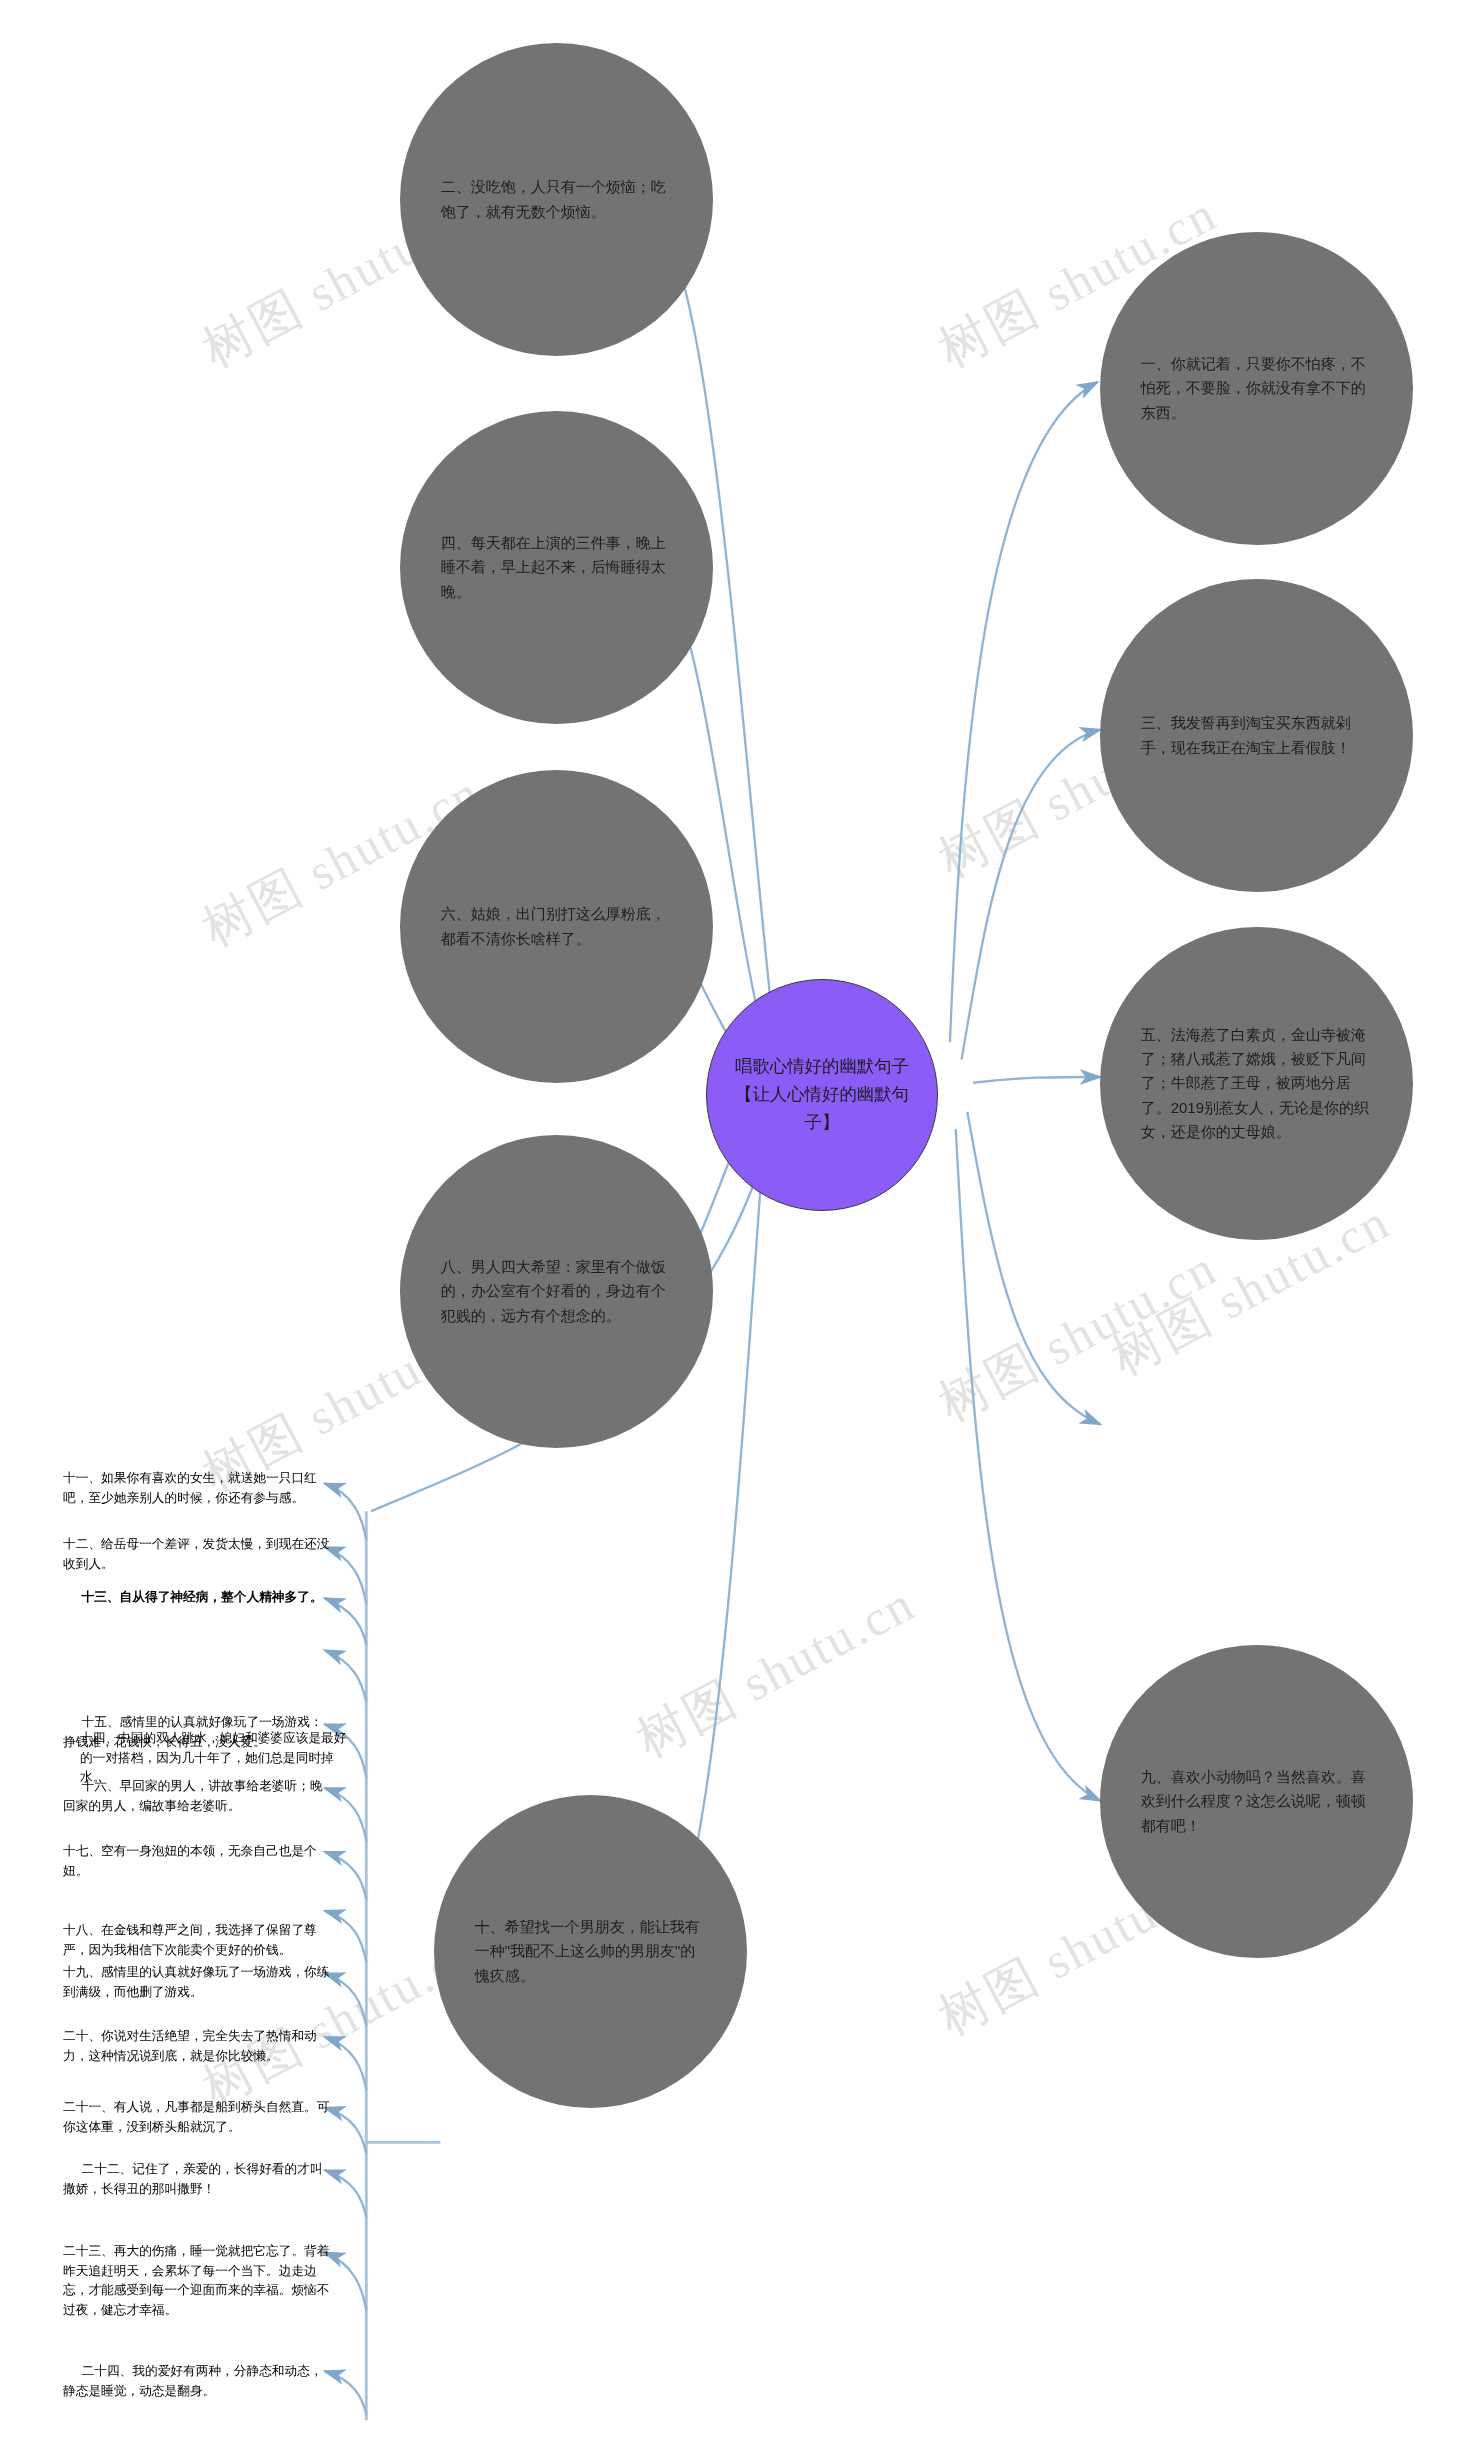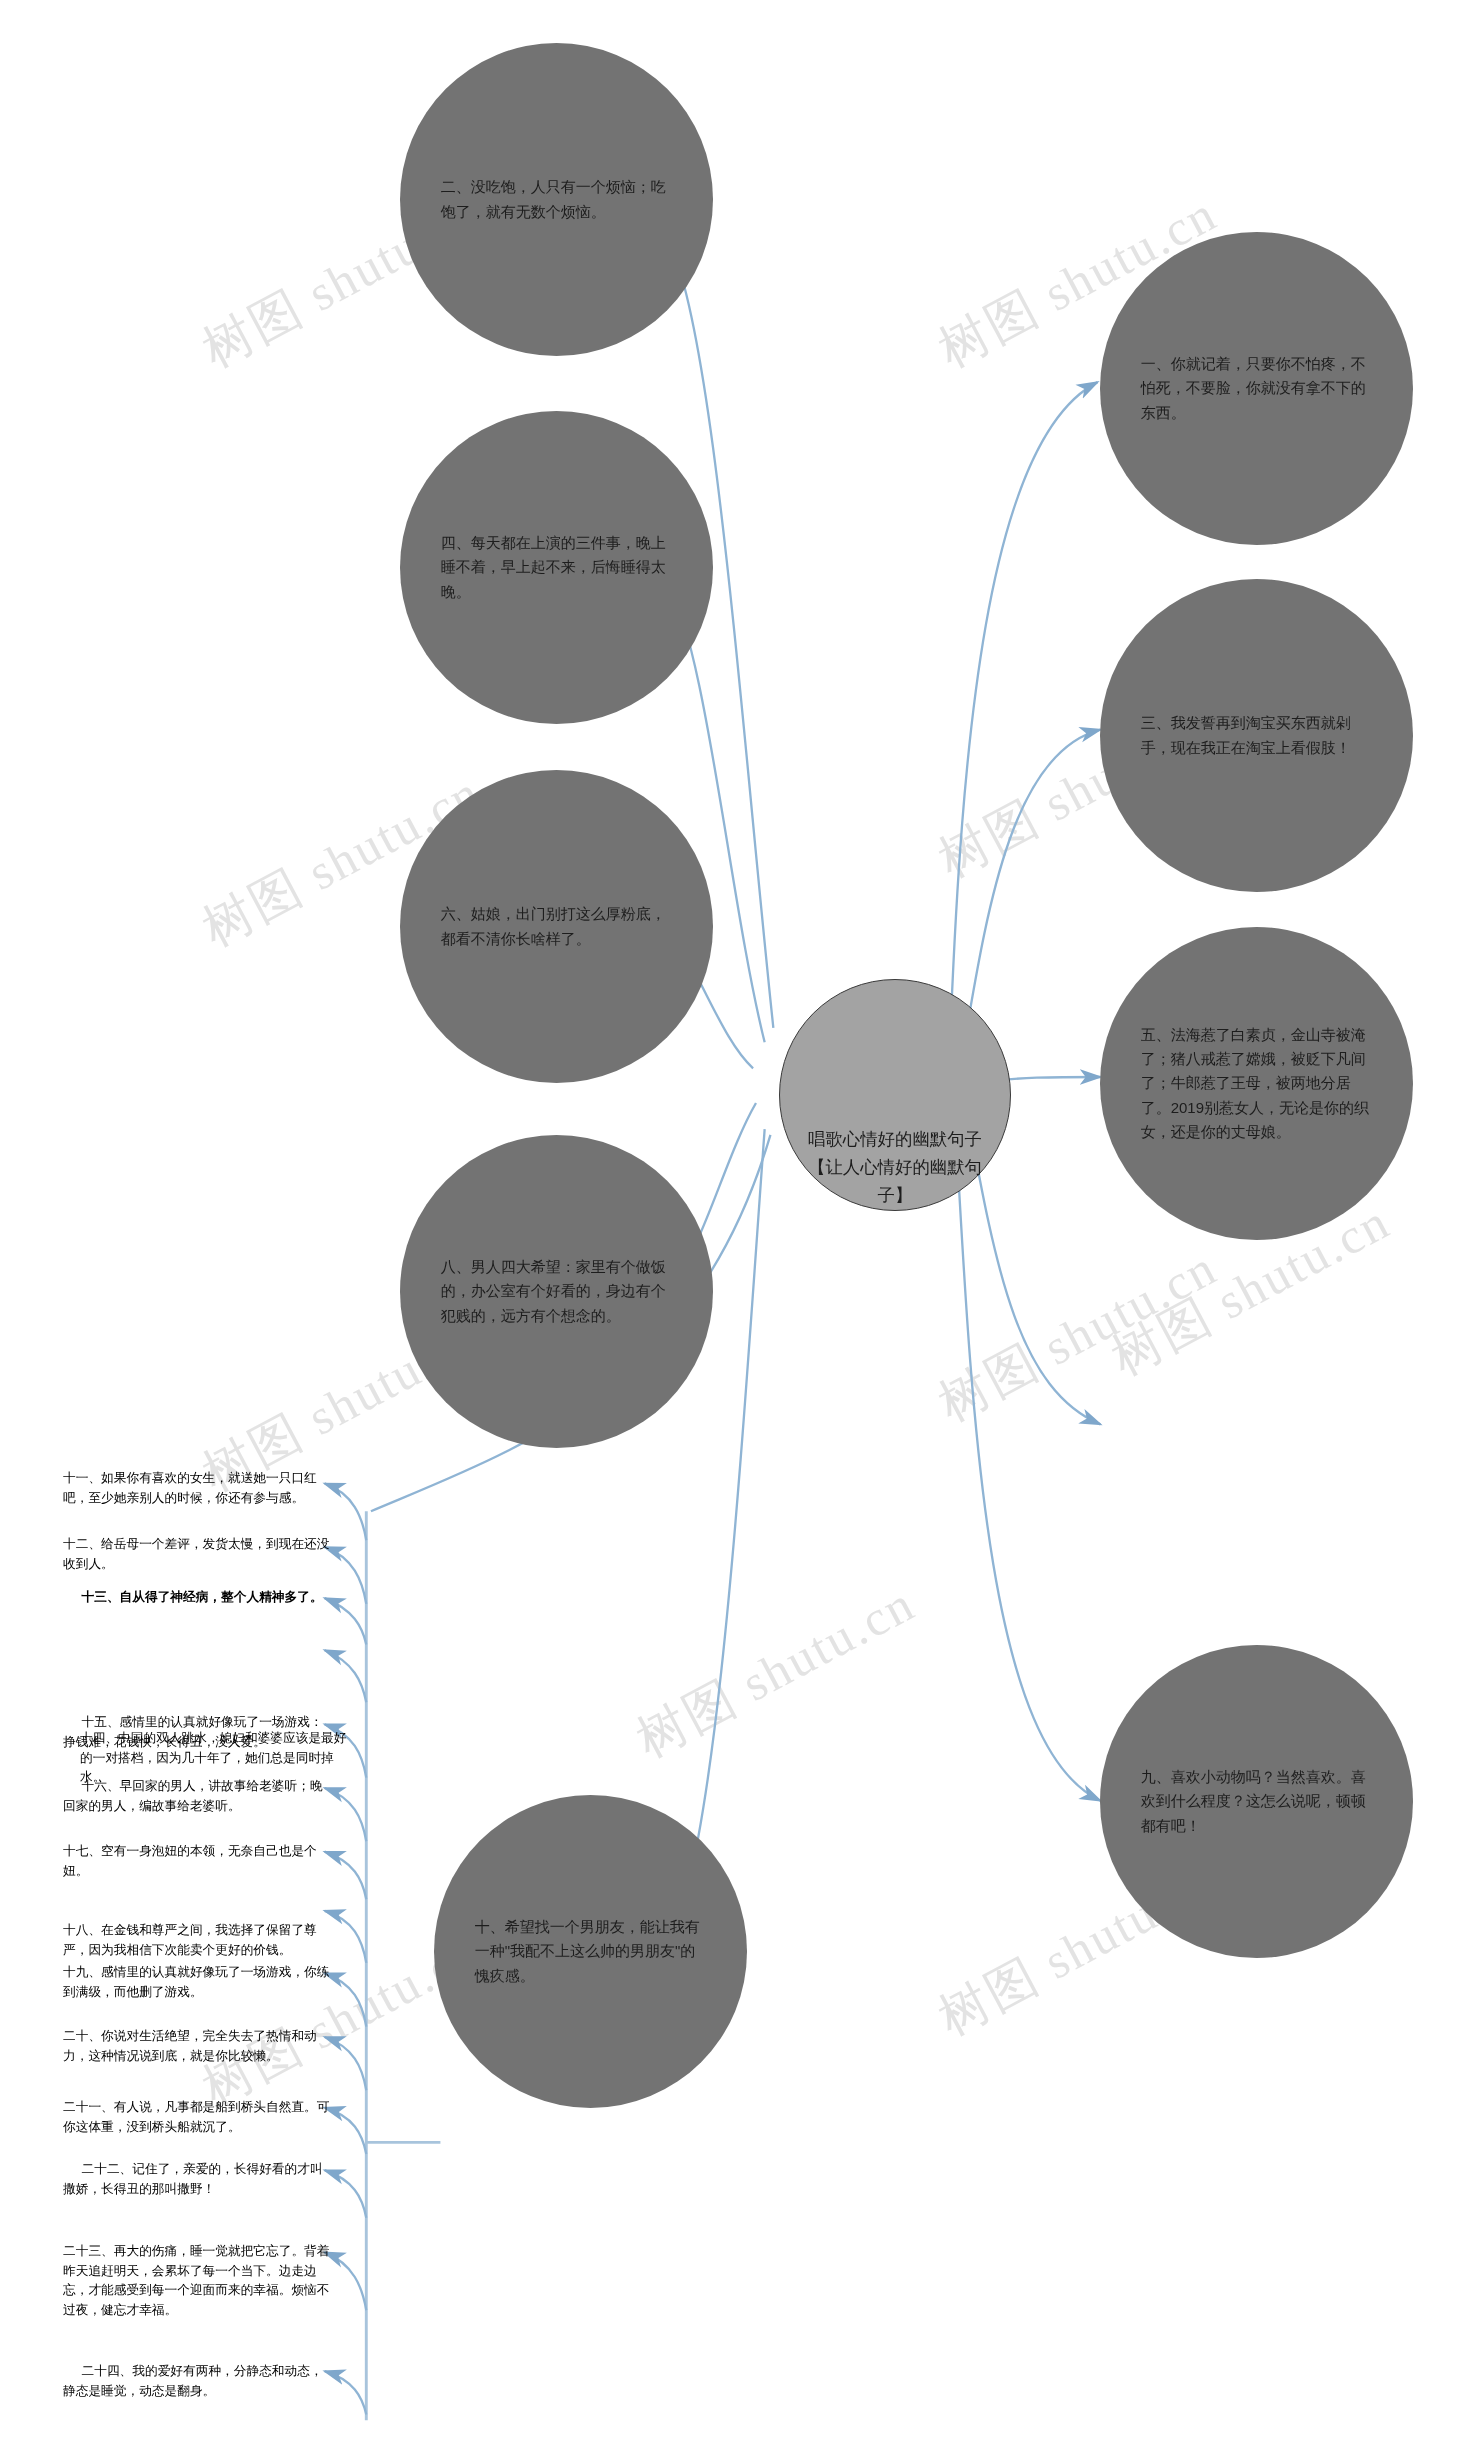--- a/index.html
+++ b/index.html
@@ -53,29 +53,29 @@
     font-size:15px;
     line-height:1.62;
     text-align:left;
     width:74%;
     word-break:break-all;
   }
 
   
   #root{
     position:absolute;
-    left:779px;
+    left:706px;
     top:979px;
     width:232px;
     height:232px;
     border-radius:50%;
-    background:#a3a3a3;
+    background:#8b5cf6;
     border:1.2px solid #3a3a3a;
     display:flex;
-    align-items:flex-end;
+    align-items:center;
     justify-content:center;
     z-index:4;
     box-sizing:border-box;
   }
   #root .roottxt{
     color:#1d1d1d;
     font-size:17.4px;
     line-height:1.6;
     text-align:center;
     width:80%;

